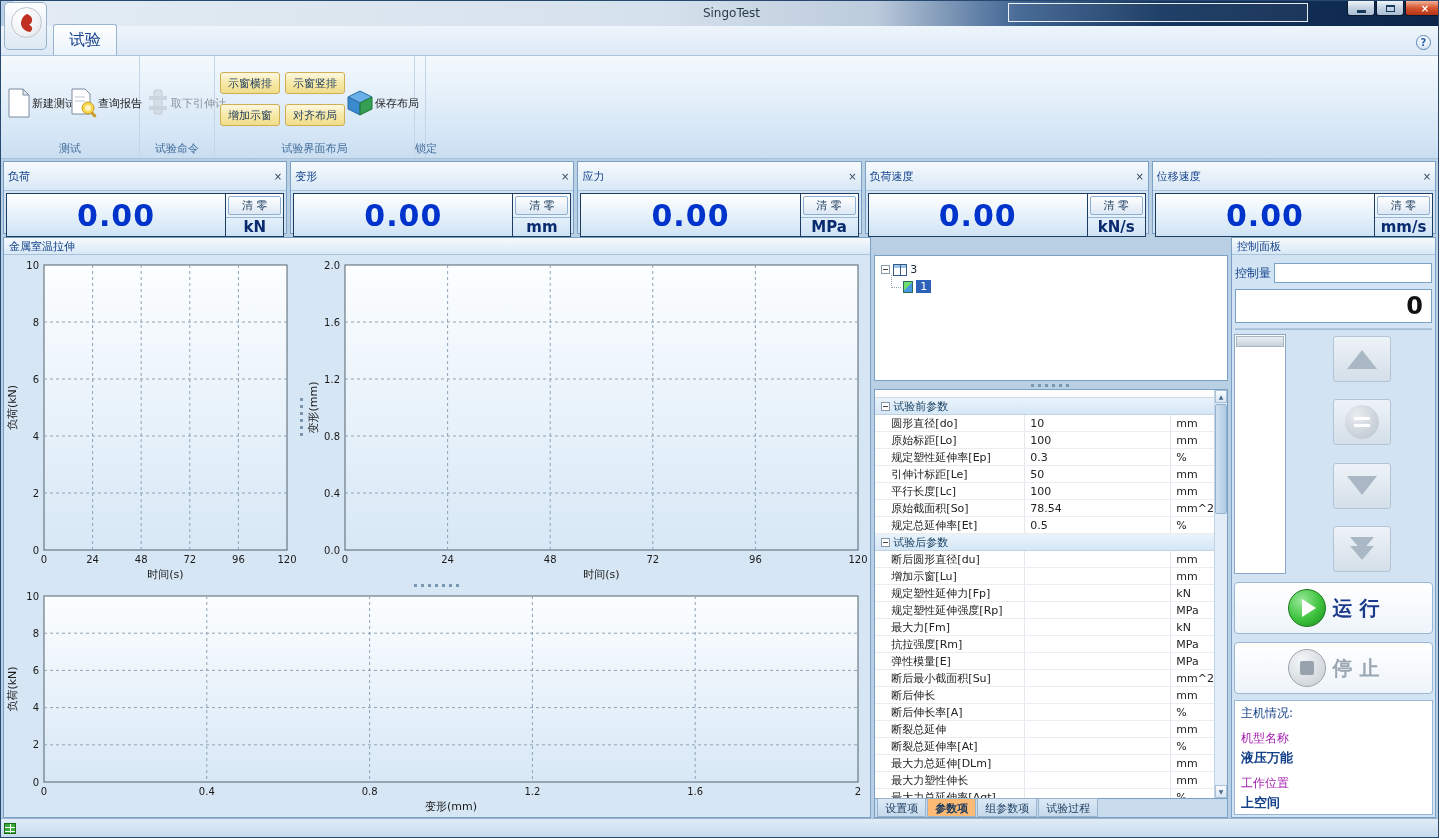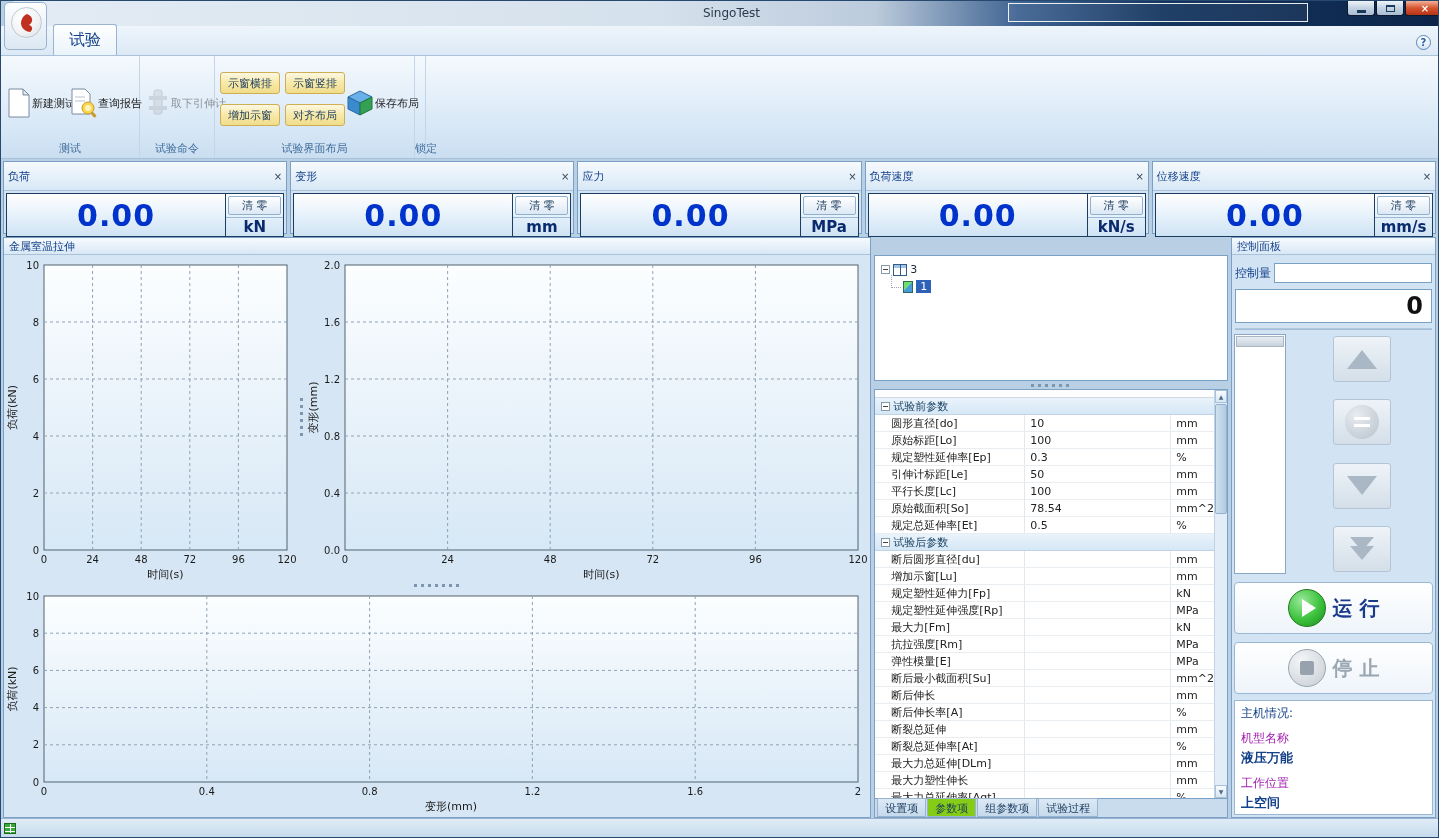--- a/index.html
+++ b/index.html
@@ -101,21 +101,21 @@
 .pc-label{width:150px;padding-left:16px;border-right:1px solid #e2e8ee}
 .pc-value{width:146px;padding-left:5px;border-right:1px solid #e2e8ee}
 .pc-unit{flex:1;padding-left:5px}
 .pscroll{width:13px;background:#e2edf7;border-left:1px solid #c2d4e4;position:relative}
 .ps-up,.ps-down{position:absolute;left:0;width:12px;height:13px;background:linear-gradient(#f8fbfd,#d8e6f2);
 border:1px solid #a9c1d9;font-size:6px;color:#4a6a8a;display:flex;align-items:center;justify-content:center;cursor:default}
 .ps-up{top:0}.ps-down{bottom:0}
 .ps-thumb{position:absolute;left:0;top:14px;width:12px;height:110px;background:linear-gradient(90deg,#cfe0f0,#b2cbe2);border:1px solid #94b2d0;border-radius:2px;cursor:default}
 .ptabs{height:19px;background:#c9dcee;border:1px solid #7aa0c6;border-top:none;display:flex;align-items:flex-end;padding:1px 2px 0;gap:1px}
 .ptab{font-size:11px;color:#1a3a5c;padding:2px 7px 0;background:linear-gradient(#dce9f5,#c6daec);border:1px solid #9ab4d0;cursor:default;white-space:nowrap}
-.ptab.active{background:#84cc16;font-weight:normal}
+.ptab.active{background:#fdba74;font-weight:bold}
 
 
 .ctrlpanel{flex:1;background:#d2e4f4;border:1px solid #7aa0c6;display:flex;flex-direction:column}
 .ctl-row{display:flex;align-items:center;margin:8px 3px 0;gap:3px}
 .ctl-label{font-size:12px;color:#15428b;white-space:nowrap}
 .ctl-input{flex:1;height:20px;border:1px solid #7aa0c4;background:#fff;font:inherit;padding:0 3px;min-width:0}
 .ctl-display{margin:6px 3px 0;height:34px;background:#fff;border:1px solid #7aa0c4;font-size:24px;font-weight:bold;color:#111;
 display:flex;align-items:center;justify-content:flex-end;padding-right:8px}
 .ctl-sep{margin:5px 3px 0;height:2px;background:linear-gradient(#b8cde0,#9ab8d2)}
 .ctl-mid{flex:0 0 240px;display:flex;margin:4px 2px 0;gap:4px}

